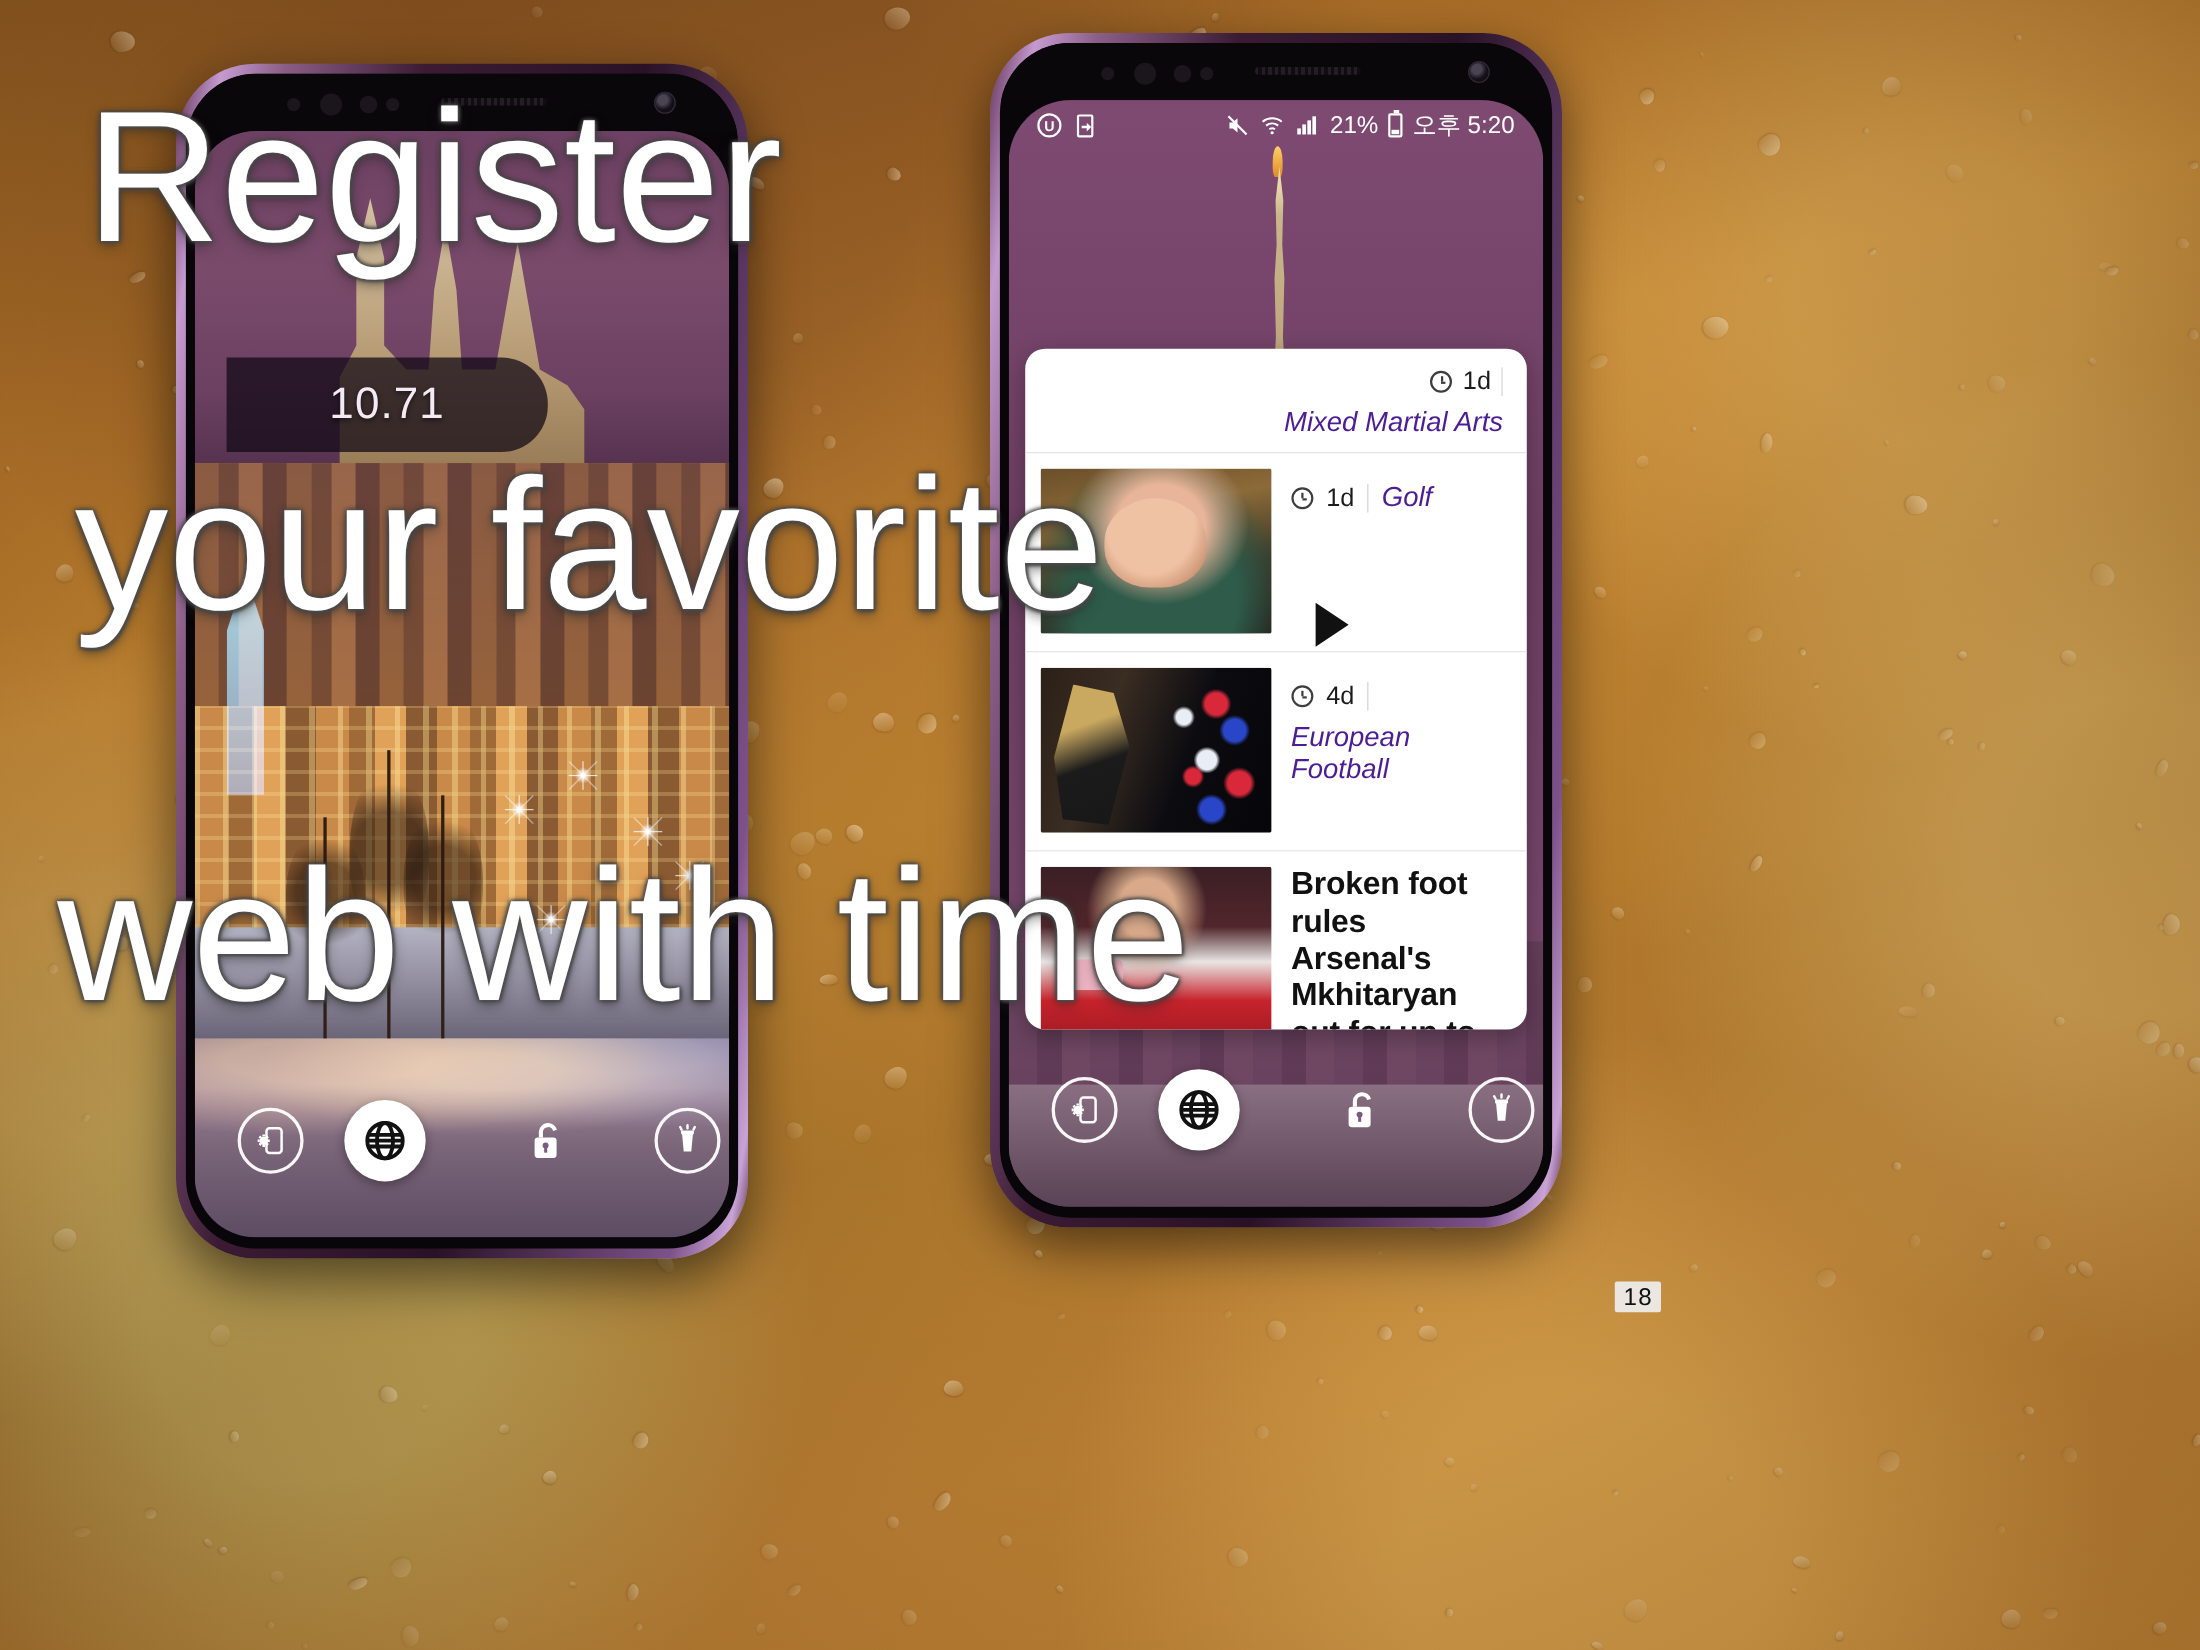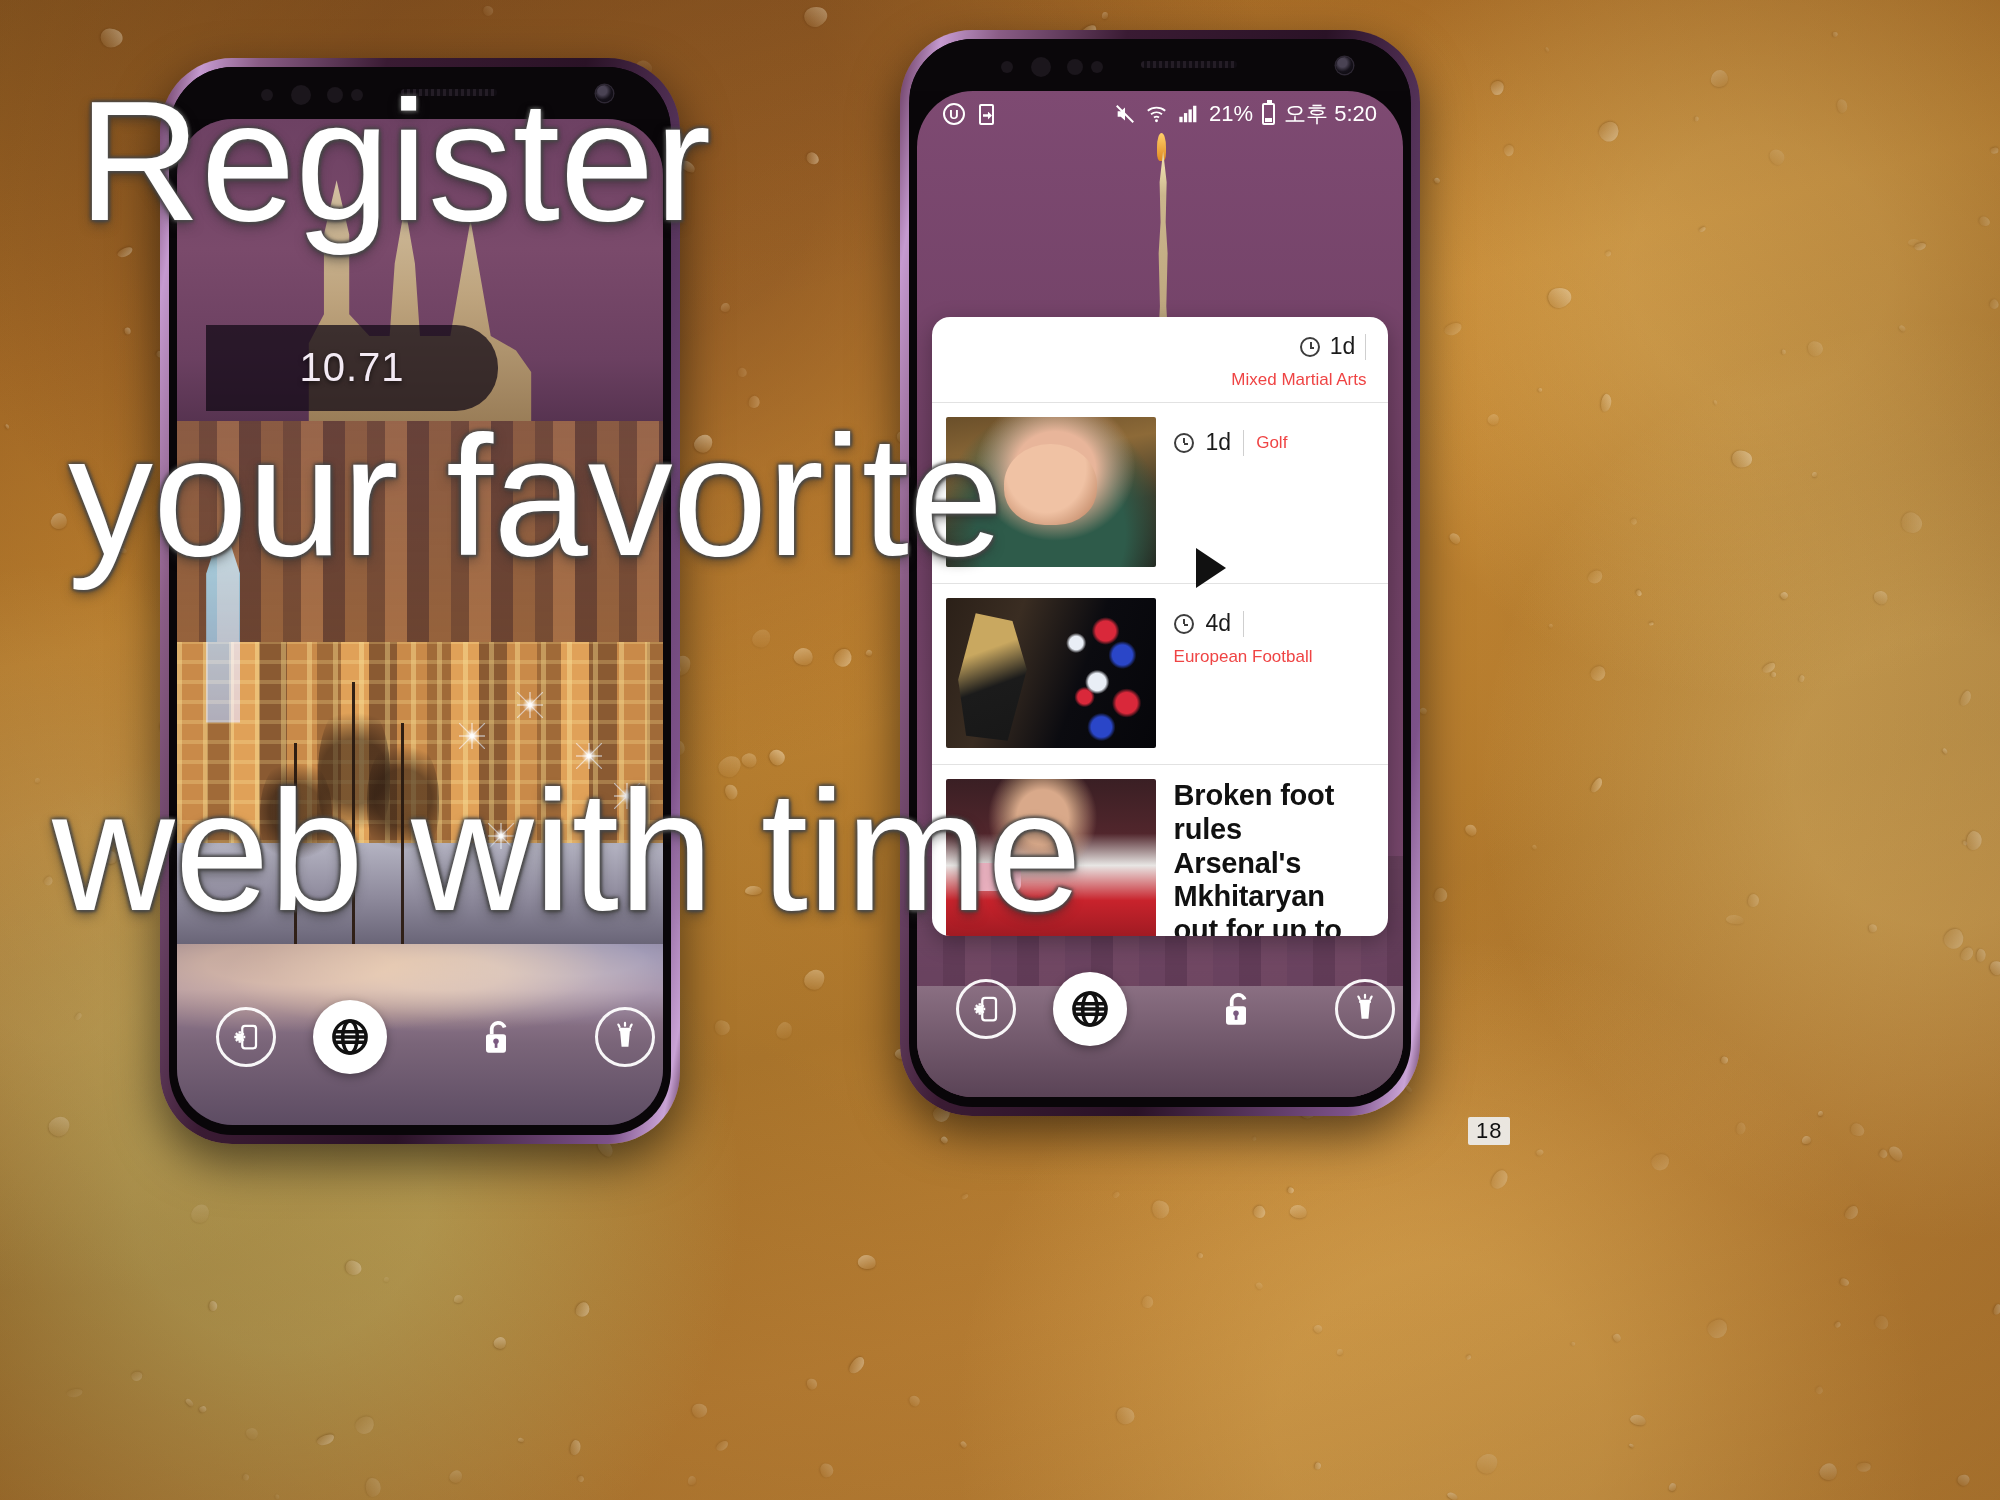--- a/index.html
+++ b/index.html
@@ -217,21 +217,21 @@
   }
   .metarow { display:flex; align-items:center; justify-content:flex-end; gap:10px; }
   .clockglyph {
     width:20px; height:20px; border:2px solid #3d3d3d; border-radius:50%;
     position:relative; flex:none;
   }
   .clockglyph::before { content:""; position:absolute; left:49%; top:22%; width:2px; height:31%; background:#3d3d3d; }
   .clockglyph::after  { content:""; position:absolute; left:50%; top:49%; width:27%; height:2px; background:#3d3d3d; }
   .age { font-size:23px; color:#1b1b1b; }
   .divline { width:1px; height:26px; background:#cfcfcf; }
-  .cat { font-size:17px; color:#ef4444; margin-top:10px; }
+  .cat { font-size:25px; color:#4c1d95; margin-top:10px;font-style:italic; }
   .cat.inline { margin-top:0; }
 
   .newsitem { display:flex; gap:18px; padding:14px 22px 16px 14px; border-top:1px solid #e2e2e2; }
   .thumb { width:210px; flex:none; border-radius:2px; overflow:hidden; position:relative; }
   .txtcol { flex:1; display:flex; flex-direction:column; }
   .headline {
     font-size:29px; font-weight:700; line-height:1.16; color:#111; letter-spacing:-.2px;
   }
   .footrow { display:flex; align-items:center; gap:12px; margin-top:12px; flex-wrap:wrap; }
 
@@ -280,21 +280,21 @@
     background:#f0b5c4; border-radius:6px;
   }
 
   
   .playmark {
     position:absolute; z-index:30; width:0; height:0;
     border-left:30px solid #111; border-top:20px solid transparent; border-bottom:20px solid transparent;
   }
   .dur-badge {
     position:absolute; z-index:30; background:rgba(238,238,238,.92); color:#111;
-    font-size:22px; padding:1px 8px; border-radius:2px; letter-spacing:1px;
+    font-size:22px; padding:1px 8px; border-radius:2px; letter-spacing:1px;margin-top:48px;
   }
 
   
   .dock {
     position:absolute; left:0; right:0; bottom:2.2%; height:13%;
     display:flex; align-items:center; z-index:7;
   }
   .dock-ico { position:absolute; display:flex; align-items:center; justify-content:center; }
   .ring {
     width:60px; height:60px; border-radius:50%; border:3px solid rgba(255,255,255,.95);

